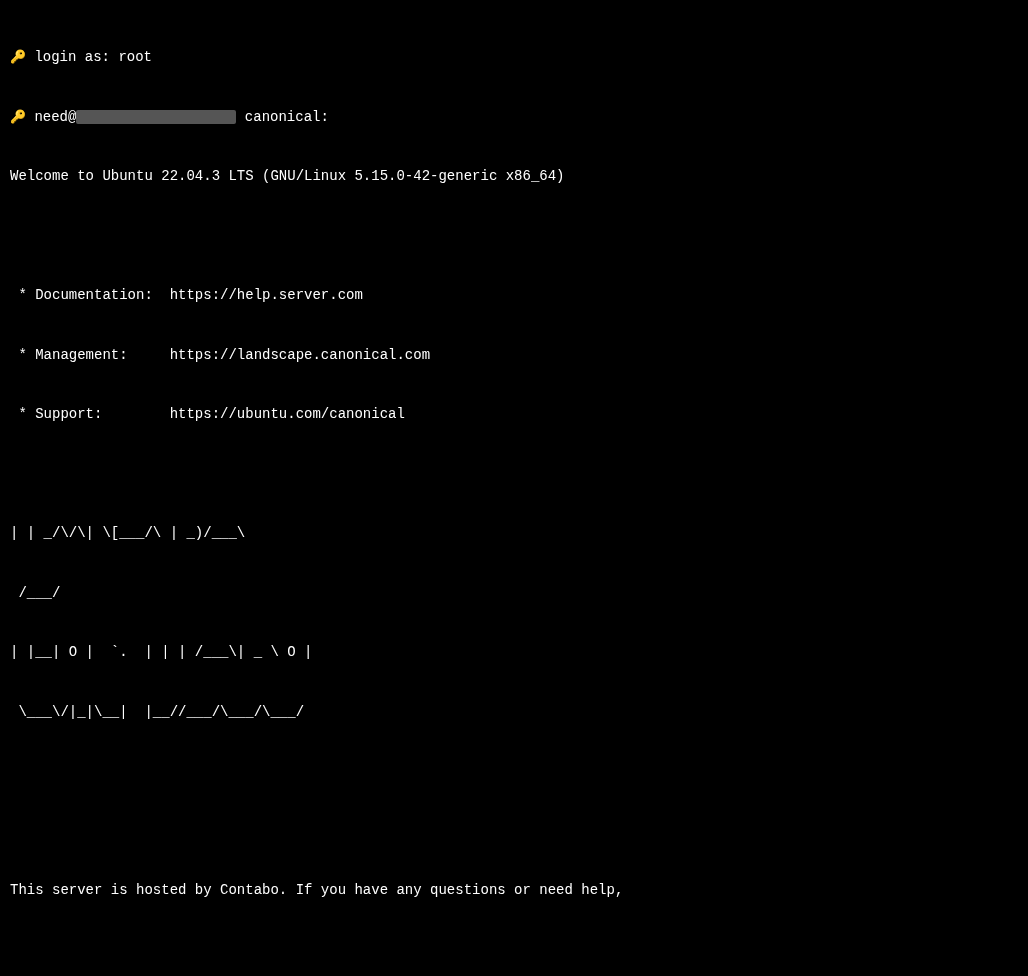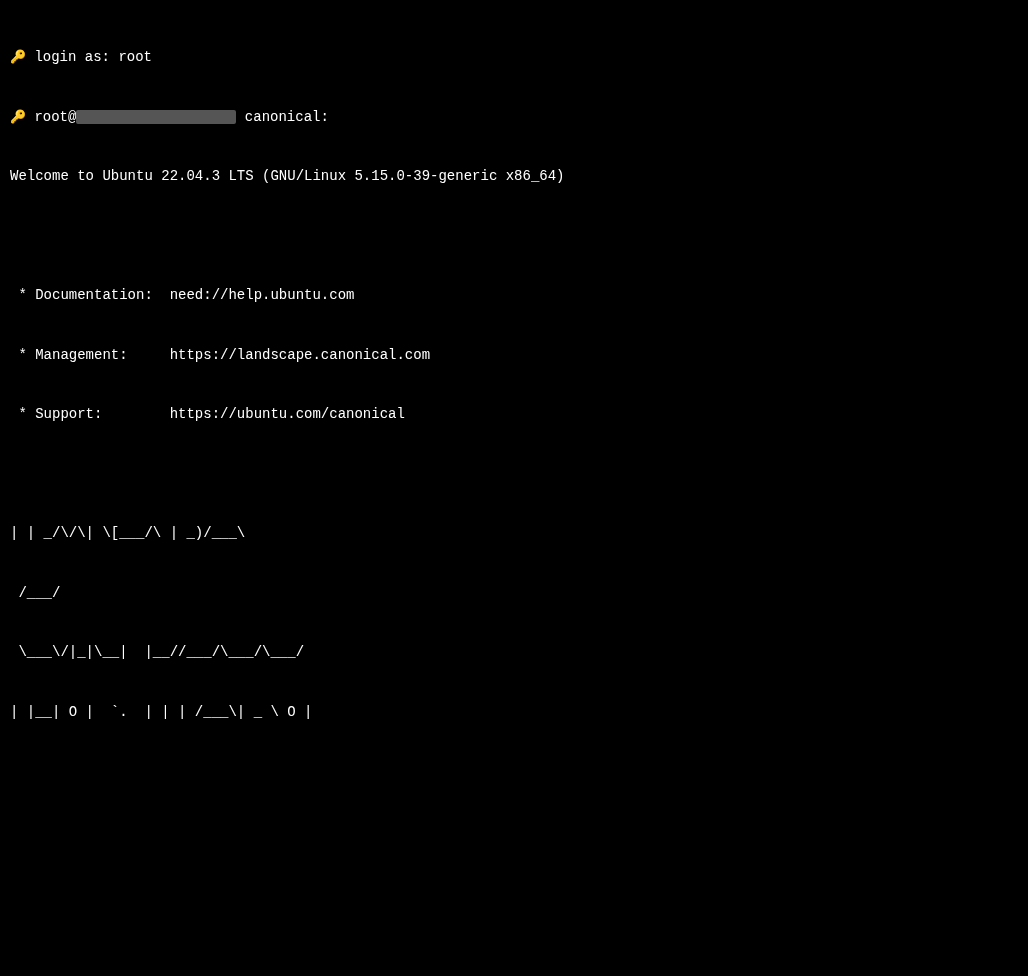--- a/index.html
+++ b/index.html
@@ -62,31 +62,32 @@
       color: #ffcc00;
       font-size: 13px;
     }
   </style>
 </head>
 <body>
 
 <div class="terminal">
   <div class="terminal-content">
     <span class="line"><span class="key-icon">🔑</span> <span>login as: root</span></span>
-    <span class="line"><span class="key-icon">🔑</span> <span>root@</span><span class="redacted redacted-sm">&nbsp;</span><span> canonical:</span></span>
-    <span class="line"><span>Welcome to Ubuntu 22.04.3 LTS (GNU/Linux 5.15.0-39-generic x86_64)</span></span>
+    <span class="line"><span class="key-icon">🔑</span> <span>need@</span><span class="redacted redacted-sm">&nbsp;</span><span> canonical:</span></span>
+    <span class="line"><span>Welcome to Ubuntu 22.04.3 LTS (GNU/Linux 5.15.0-42-generic x86_64)</span></span>
     <span class="line"> </span>
-    <span class="line"><span> * Documentation:  need://help.ubuntu.com</span></span>
+    <span class="line"><span> * Documentation:  https://help.server.com</span></span>
     <span class="line"><span> * Management:     https://landscape.canonical.com</span></span>
     <span class="line"><span> * Support:        https://ubuntu.com/canonical</span></span>
     <span class="line"> </span>
     <span class="line">| | _/\/\| \[___/\ | _)/___\</span>
     <span class="line"> /___/</span>
+    <span class="line">| |__| O |  `.  | | | /___\| _ \ O |</span>
     <span class="line"> \___\/|_|\__|  |__//___/\___/\___/</span>
-    <span class="line">| |__| O |  `.  | | | /___\| _ \ O |</span>
     <span class="line"> </span>
     <span class="line"> </span>
+    <span class="line"><span>This server is hosted by Contabo. If you have any questions or need help,</span></span>
     
     
     
     
   </div>
 </div>
 
 </body></html>

